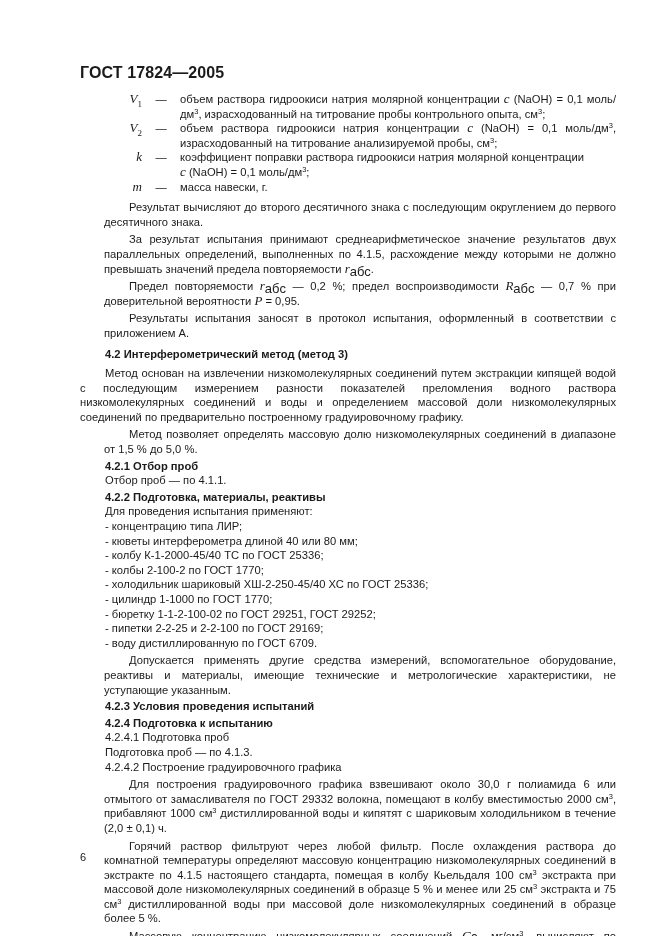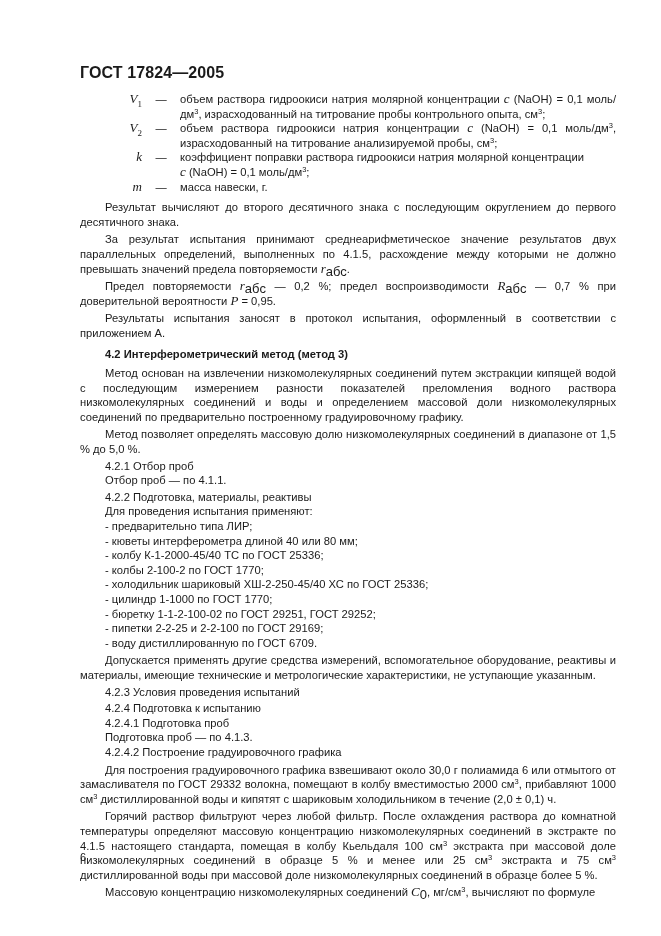--- a/index.html
+++ b/index.html
@@ -10,23 +10,23 @@
   .body { position: absolute; left: 80px; top: 92px; width: 536px; }
   .defs { margin-left: 22px; }
   .def { display: flex; gap: 8px; }
   .def .sym { width: 40px; text-align: right; flex: none; font-family: "Liberation Serif", serif; font-style: italic; font-size: 13px; }
   .def .sym sub { font-size: 9px; font-style: normal; }
   .def .dash { flex: none; width: 22px; text-align: center; }
   .def .txt { flex: 1; text-align: justify; }
   p { margin: 0; text-align: justify; }
   .ind { text-indent: 25px; }
   .li { padding-left: 25px; }
-  .gap { margin-top: 3px; }
+  .gap { margin-top: 3px; margin-left: 24px; }
   .h2 { font-weight: bold; padding-left: 25px; margin-top: 6px; margin-bottom: 5px; }
-  .h3 { font-weight: normal; padding-left: 25px; margin-top: 2px; }
+  .h3 { font-weight: bold; padding-left: 25px; margin-top: 2px; }
   .it { font-family: "Liberation Serif", serif; font-style: italic; font-size: 13px; }
   sup { font-size: 7.5px; vertical-align: 4px; line-height: 0; }
   sub { font-size: 13px; line-height: 0; }
   .pgnum { position: absolute; left: 80px; top: 850px; font-size: 11px; }
 </style>
 </head>
 <body>
 
 <div class="page">
   <div class="hdr">ГОСТ 17824—2005</div>
@@ -63,21 +63,21 @@
     <div class="h2">4.2 Интерферометрический метод (метод 3)</div>
     <p class="ind">Метод основан на извлечении низкомолекулярных соединений путем экстракции кипящей водой с последующим измерением разности показателей преломления водного раствора низкомолекулярных соединений и воды и определением массовой доли низкомолекулярных соединений по предварительно построенному градуировочному графику.</p>
     <p class="ind gap">Метод позволяет определять массовую долю низкомолекулярных соединений в диапазоне от 1,5 % до 5,0 %.</p>
 
     <div class="h3">4.2.1 Отбор проб</div>
     <p class="li">Отбор проб — по 4.1.1.</p>
 
     <div class="h3">4.2.2 Подготовка, материалы, реактивы</div>
     <p class="li">Для проведения испытания применяют:</p>
     <div>
-      <p class="li">- предварительно типа ЛИР;</p>
+      <p class="li">- концентрацию типа ЛИР;</p>
       <p class="li">- кюветы интерферометра длиной 40 или 80 мм;</p>
       <p class="li">- колбу К-1-2000-45/40 ТС по ГОСТ 25336;</p>
       <p class="li">- колбы 2-100-2 по ГОСТ 1770;</p>
       <p class="li">- холодильник шариковый ХШ-2-250-45/40 ХС по ГОСТ 25336;</p>
       <p class="li">- цилиндр 1-1000 по ГОСТ 1770;</p>
       <p class="li">- бюретку 1-1-2-100-02 по ГОСТ 29251, ГОСТ 29252;</p>
       <p class="li">- пипетки 2-2-25 и 2-2-100 по ГОСТ 29169;</p>
       <p class="li">- воду дистиллированную по ГОСТ 6709.</p>
     </div>
     <p class="ind gap">Допускается применять другие средства измерений, вспомогательное оборудование, реактивы и материалы, имеющие технические и метрологические характеристики, не уступающие указанным.</p>

